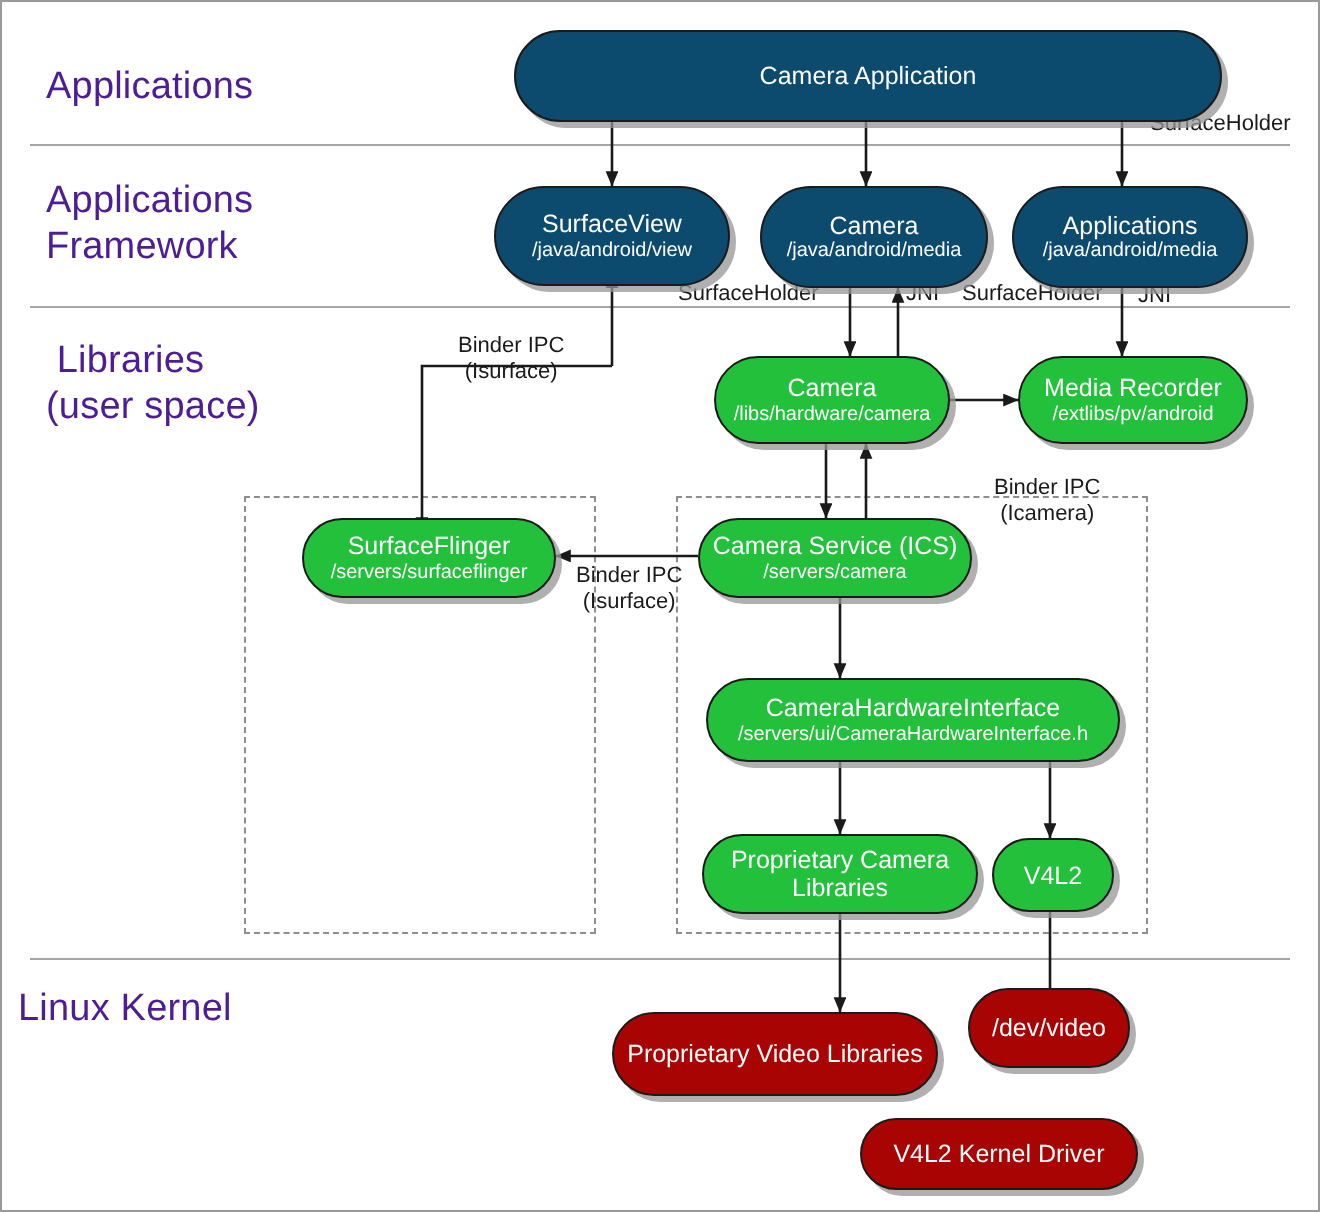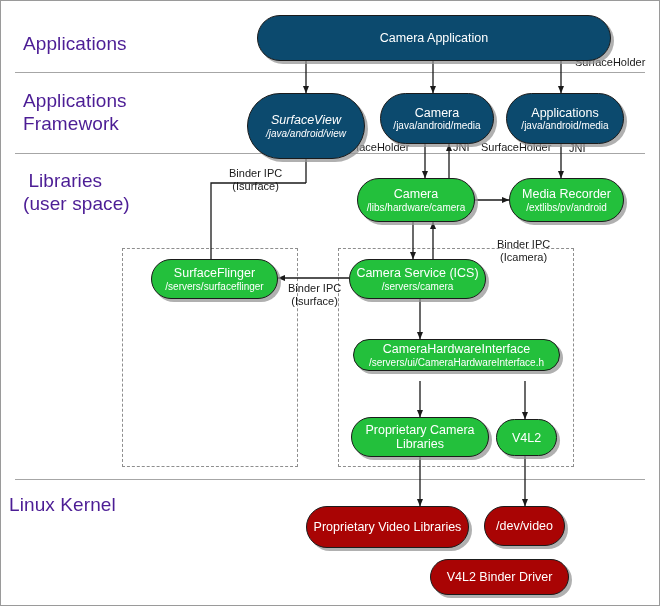--- a/index.html
+++ b/index.html
@@ -179,21 +179,21 @@
   <div class="edge-label" style="left: 287px; top: 281px; white-space: pre;">Binder IPC
 (Isurface)</div>
 
   <div class="edge-label" style="left: 496px; top: 237px; white-space: pre;">Binder IPC
 (Icamera)</div>
 
   <div class="node blue" style="left:256px; top:14px; width:354px; height:46px;">
     <div class="title">Camera Application</div>
   </div>
 
-  <div class="node blue two-line" style="left:246px; top:92px; width:118px; height:66px;font-style:italic;">
+  <div class="node blue two-line" style="left:246px; top:92px; width:118px; height:50px;">
     <div class="title">SurfaceView</div>
     <div class="path">/java/android/view</div>
   </div>
 
   <div class="node blue two-line" style="left:379px; top:92px; width:114px; height:51px;">
     <div class="title">Camera</div>
     <div class="path">/java/android/media</div>
   </div>
 
   <div class="node blue two-line" style="left:505px; top:92px; width:118px; height:51px;">
@@ -214,38 +214,38 @@
   <div class="node green two-line" style="left:150px; top:258px; width:127px; height:40px;">
     <div class="title">SurfaceFlinger</div>
     <div class="path">/servers/surfaceflinger</div>
   </div>
 
   <div class="node green two-line" style="left:348px; top:258px; width:137px; height:40px;">
     <div class="title">Camera Service (ICS)</div>
     <div class="path">/servers/camera</div>
   </div>
 
-  <div class="node green two-line" style="left:352px; top:338px; width:207px; height:32px;">
+  <div class="node green two-line" style="left:352px; top:338px; width:207px; height:42px;">
     <div class="title">CameraHardwareInterface</div>
     <div class="path">/servers/ui/CameraHardwareInterface.h</div>
   </div>
 
   <div class="node green wrap" style="left:350px; top:416px; width:138px; height:40px;">
     <div class="title">Proprietary Camera Libraries</div>
   </div>
 
   <div class="node green" style="left:495px; top:418px; width:61px; height:37px;">
     <div class="title">V4L2</div>
   </div>
 
   <div class="node red wrap" style="left:305px; top:505px; width:163px; height:42px;">
     <div class="title">Proprietary Video Libraries</div>
   </div>
 
-  <div class="node red" style="left:483px; top:505px; width:81px; height:40px;">
+  <div class="node red" style="left:483px; top:493px; width:81px; height:40px;">
     <div class="title">/dev/video</div>
   </div>
 
   <div class="node red" style="left:429px; top:558px; width:139px; height:36px;">
-    <div class="title">V4L2 Binder Driver</div>
+    <div class="title">V4L2 Kernel Driver</div>
   </div>
 
 </div>
 
 </body></html>

